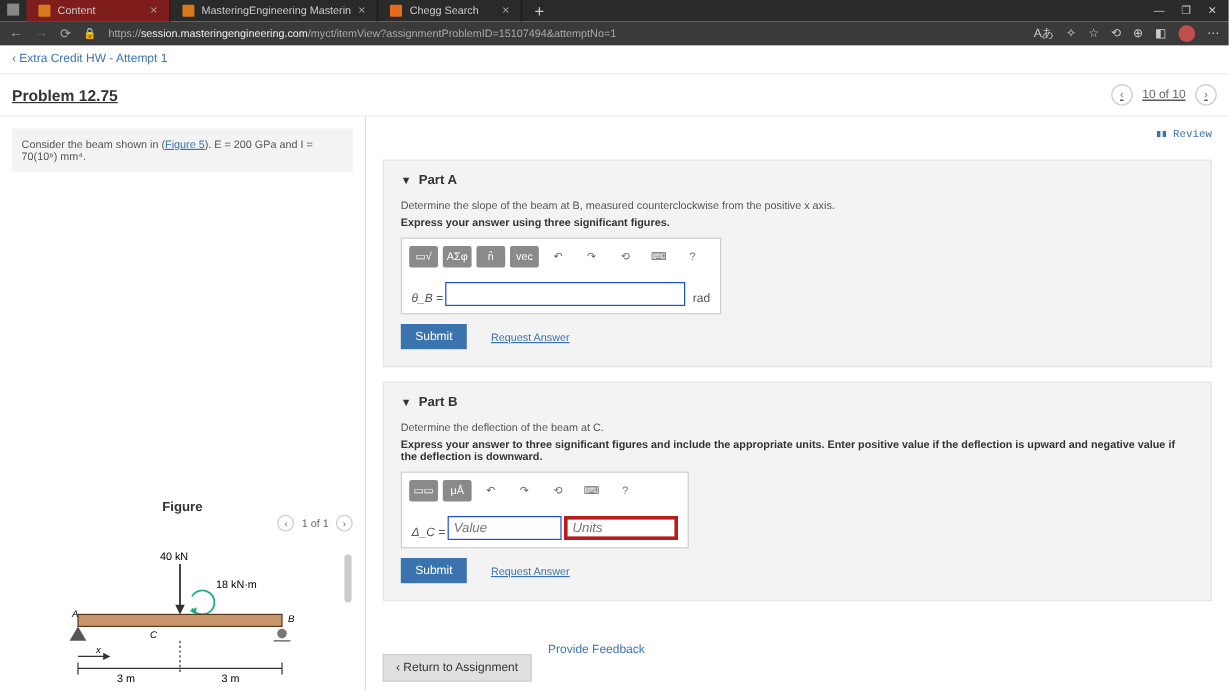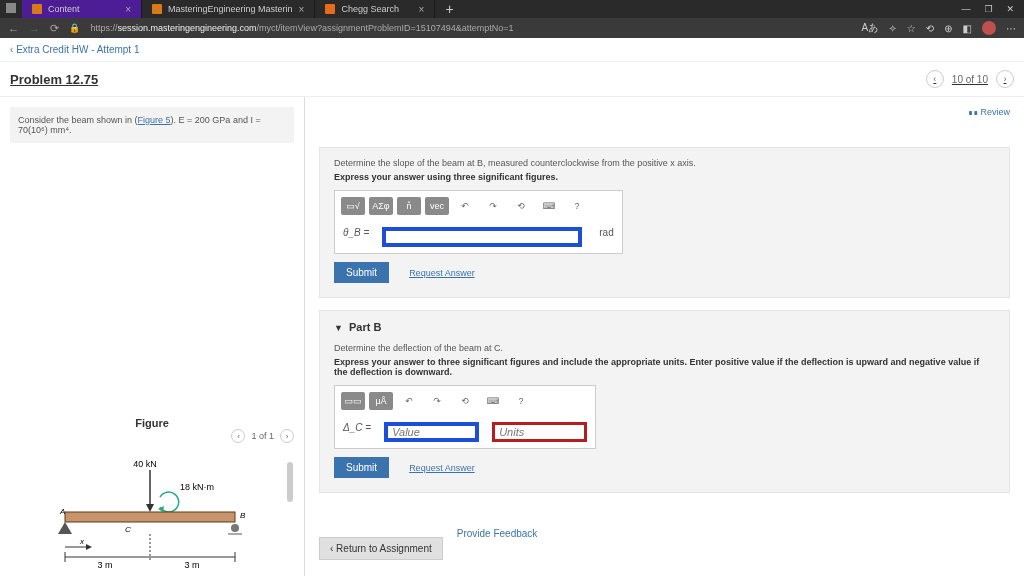--- a/index.html
+++ b/index.html
@@ -3,21 +3,21 @@
 <meta charset="utf-8">
 <style>
 * { margin: 0; padding: 0; box-sizing: border-box; }
 body { font-family: Arial, sans-serif; font-size: 11px; background: #fff; color: #333; width: 1024px; height: 576px; overflow: hidden; }
 
 
 .browser-top { background: #3a3a3a; height: 16px; display: flex; align-items: center; padding: 0 8px; gap: 6px; }
 .browser-top .win-icon { width: 10px; height: 10px; background: #888; }
 .tab-bar { background: #2a2a2a; height: 18px; display: flex; align-items: stretch; }
 .tab { display: flex; align-items: center; padding: 0 10px; gap: 6px; font-size: 9px; color: #ccc; border-right: 1px solid #1a1a1a; min-width: 120px; position: relative; }
-.tab.active { background: #4c1d95; }
+.tab.active { background: #7f1d1d; }
 .tab .favicon { width: 10px; height: 10px; background: #d97a1a; border-radius: 1px; }
 .tab .close { margin-left: auto; color: #aaa; font-size: 10px; }
 .newtab { color: #ccc; padding: 0 10px; display: flex; align-items: center; font-size: 14px; }
 .win-ctrls { margin-left: auto; display: flex; gap: 14px; padding: 0 10px; color: #ccc; font-size: 9px; align-items: center; }
 .url-bar { background: #3a3a3a; height: 20px; display: flex; align-items: center; gap: 10px; padding: 0 8px; }
 .url-bar .nav-arrow { color: #aaa; font-size: 11px; }
 .url-bar .lock { color: #aaa; font-size: 9px; }
 .url-text { color: #aaa; font-size: 9px; flex: 1; }
 .url-text .domain { color: #eee; text-align: center; }
 .url-icons { display: flex; gap: 10px; color: #ccc; align-items: center; }
@@ -35,34 +35,34 @@
 .left-col { width: 305px; padding: 10px 10px 10px 10px; border-right: 1px solid #ddd; display: flex; flex-direction: column; }
 .consider-box { background: #f3f3f3; padding: 8px; font-size: 9px; color: #555; margin-bottom: 20px; }
 .consider-box a { color: #3b73af; text-decoration: underline; }
 .figure-header { display: flex; align-items: center; font-size: 11px; color: #333; margin-top: auto; padding-bottom: 8px; flex-direction: column; }
 .figure-header .fh-pager { margin-left: auto; display: flex; gap: 6px; align-items: center; font-size: 9px; color: #666;}
 .figure-header .chev { width: 14px; height: 14px; border: 1px solid #ccc; border-radius: 50%; display:flex;align-items:center;justify-content:center; font-size:8px;}
 .figure-area { background: #fff; height: 140px; position: relative; border-top: 1px solid transparent;}
 .beam-svg { width: 280px; height: 130px; }
 
 .right-col { flex: 1; padding: 10px 14px; overflow-y: auto; }
-.review-link { text-align: right; font-size: 9px; color: #3b73af; margin-bottom: 30px; }
+.review-link { text-align: right; font-size: 9px; color: #3b73af; margin-bottom: 16px; font-family: Liberation Mono, monospace; }
 .review-link::before { content: "∎∎ "; color:#3b73af; font-size:8px;}
 .part-box { background: #f3f3f3; border: 1px solid #e5e5e5; margin-bottom: 12px; padding: 10px 14px 14px 14px; }
 .part-head { font-size: 11px; font-weight: bold; margin-bottom: 10px; }
 .part-head .caret { font-size: 9px; margin-right: 6px; }
 .part-prompt { font-size: 9px; color: #555; margin-bottom: 4px; }
 .part-instr { font-size: 9px; font-weight: bold; color: #333; margin-bottom: 8px; }
 .answer-widget { border: 1px solid #ccc; background: #fff; display: inline-block; }
 .toolbar { display: flex; gap: 4px; padding: 6px; align-items: center; }
 .tbtn { background: #8a8a8a; color: #fff; width: 24px; height: 18px; font-size: 9px; display: flex; align-items:center; justify-content:center; border-radius:2px; }
 .tbtn.plain { background: transparent; color: #666; }
-.input-row { display: flex; align-items: flex-start; gap: 13px; padding: 6px 8px; }
+.input-row { display: flex; align-items: flex-end; gap: 2px; padding: 6px 8px; }
 .input-row .var { font-style: italic; font-size: 10px; color:#555; }
-.ans-input { width: 200px; height: 20px; border: 4px solid #1d4ed8; font-size: 11px; padding: 2px 4px; }
+.ans-input { width: 200px; height: 20px; border: 1px solid #1d4ed8; font-size: 11px; padding: 2px 4px; }
 .ans-input.half { width: 95px; }
 .unit-input { width: 95px; height: 20px; border: 3px solid #b91c1c; font-size: 11px; padding: 2px 4px; color:#aaa; font-style:italic;}
 .unit-label { font-size: 10px; color: #555; margin-left: 4px;}
 .actions { margin-top: 8px; display:flex; gap:20px; align-items:center;}
 .submit-btn { background: #3b73af; color: #fff; border: none; padding: 5px 12px; font-size: 10px; cursor: pointer; }
 .req-link { color: #3b73af; font-size: 9px; text-decoration: underline; cursor:pointer; }
 .footer-row { margin-top: 14px; display:flex; gap: 14px; align-items:center;}
 .return-btn { background: #e0e0e0; border:1px solid #ccc; padding: 5px 10px; font-size:10px; color:#333; cursor:pointer;margin-top:30px;}
 .feedback-link { color:#3b73af; font-size:10px; cursor:pointer;}
 .scrollbar-handle { position:absolute; right:1px; top:10px; width:6px; height:40px; background:#ccc; border-radius:3px;}
@@ -176,20 +176,21 @@
         <line x1="225" y1="100" x2="225" y2="110" stroke="#333"></line>
         <text x="182" y="116" font-size="9" text-anchor="middle">3 m</text>
       </svg>
     </div>
   </div>
 
   <div class="right-col">
     <div class="review-link"><span>Review</span></div>
 
     <div class="part-box">
+      <div class="part-head"><span class="caret">▼</span><span>Part A</span></div>
       <div class="part-prompt">Determine the slope of the beam at B, measured counterclockwise from the positive x axis.</div>
       <div class="part-instr">Express your answer using three significant figures.</div>
       <div class="answer-widget">
         <div class="toolbar">
           <span class="tbtn">▭√</span>
           <span class="tbtn">ΑΣφ</span>
           <span class="tbtn">n̂</span>
           <span class="tbtn">vec</span>
           <span class="tbtn plain">↶</span>
           <span class="tbtn plain">↷</span>

